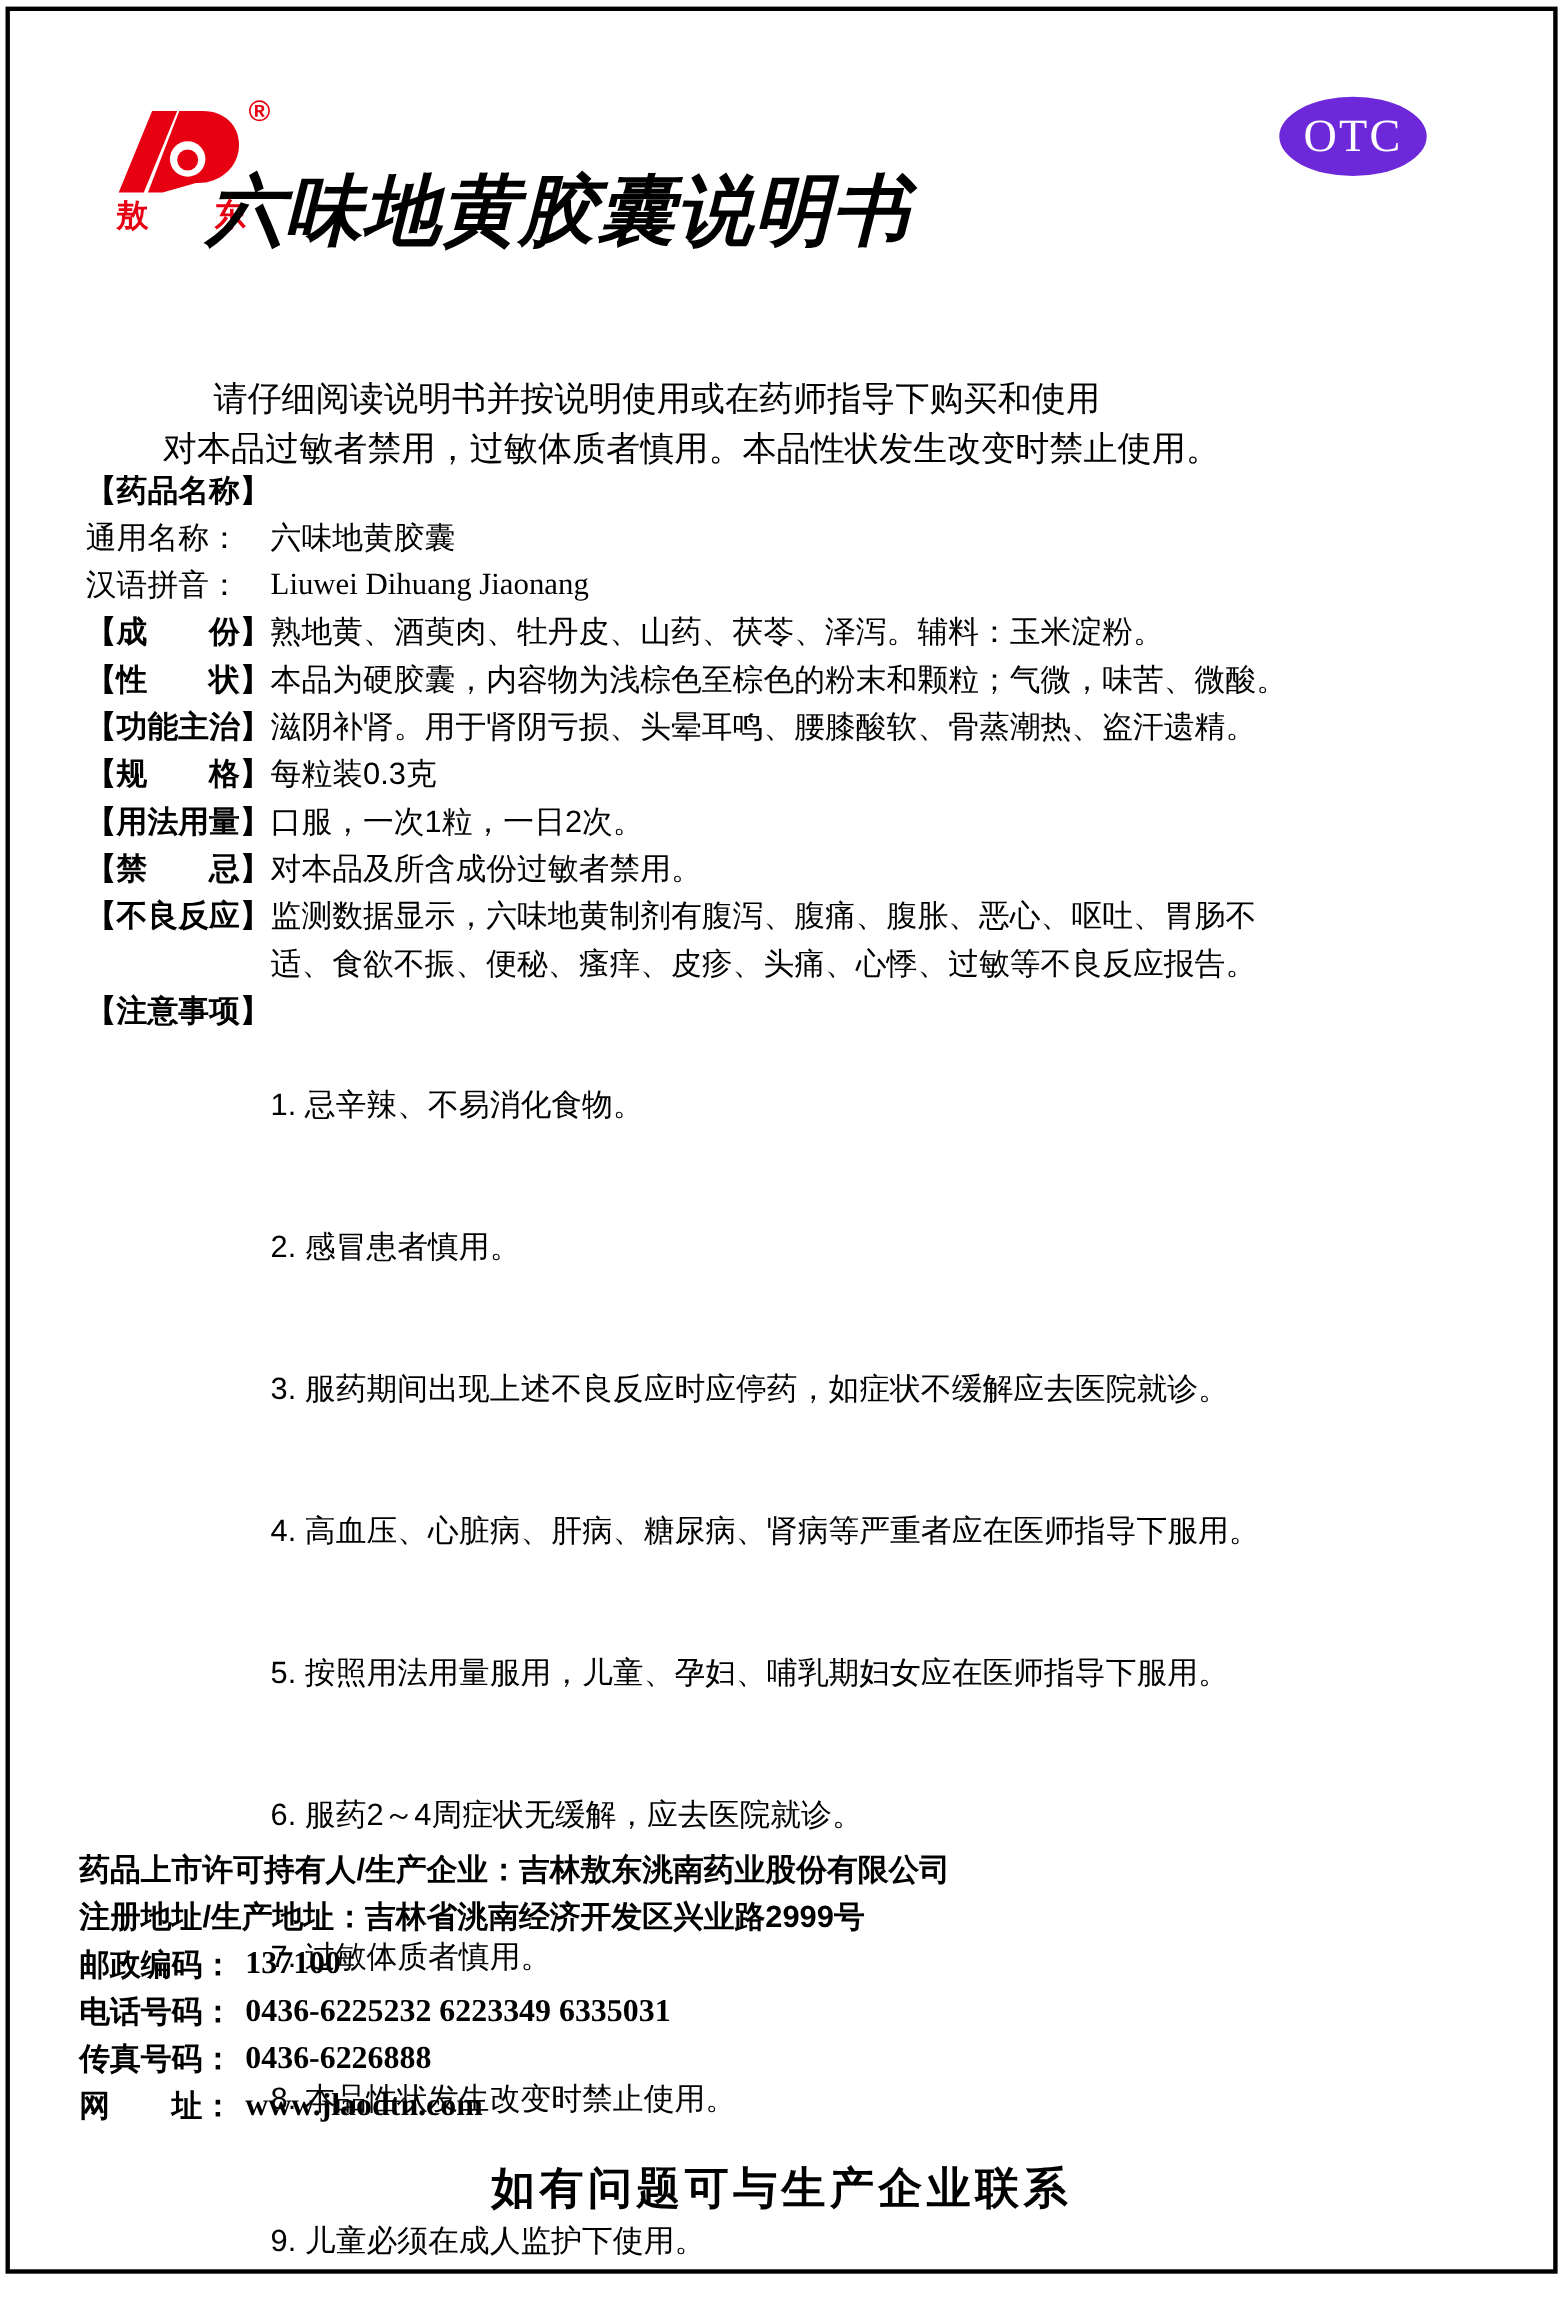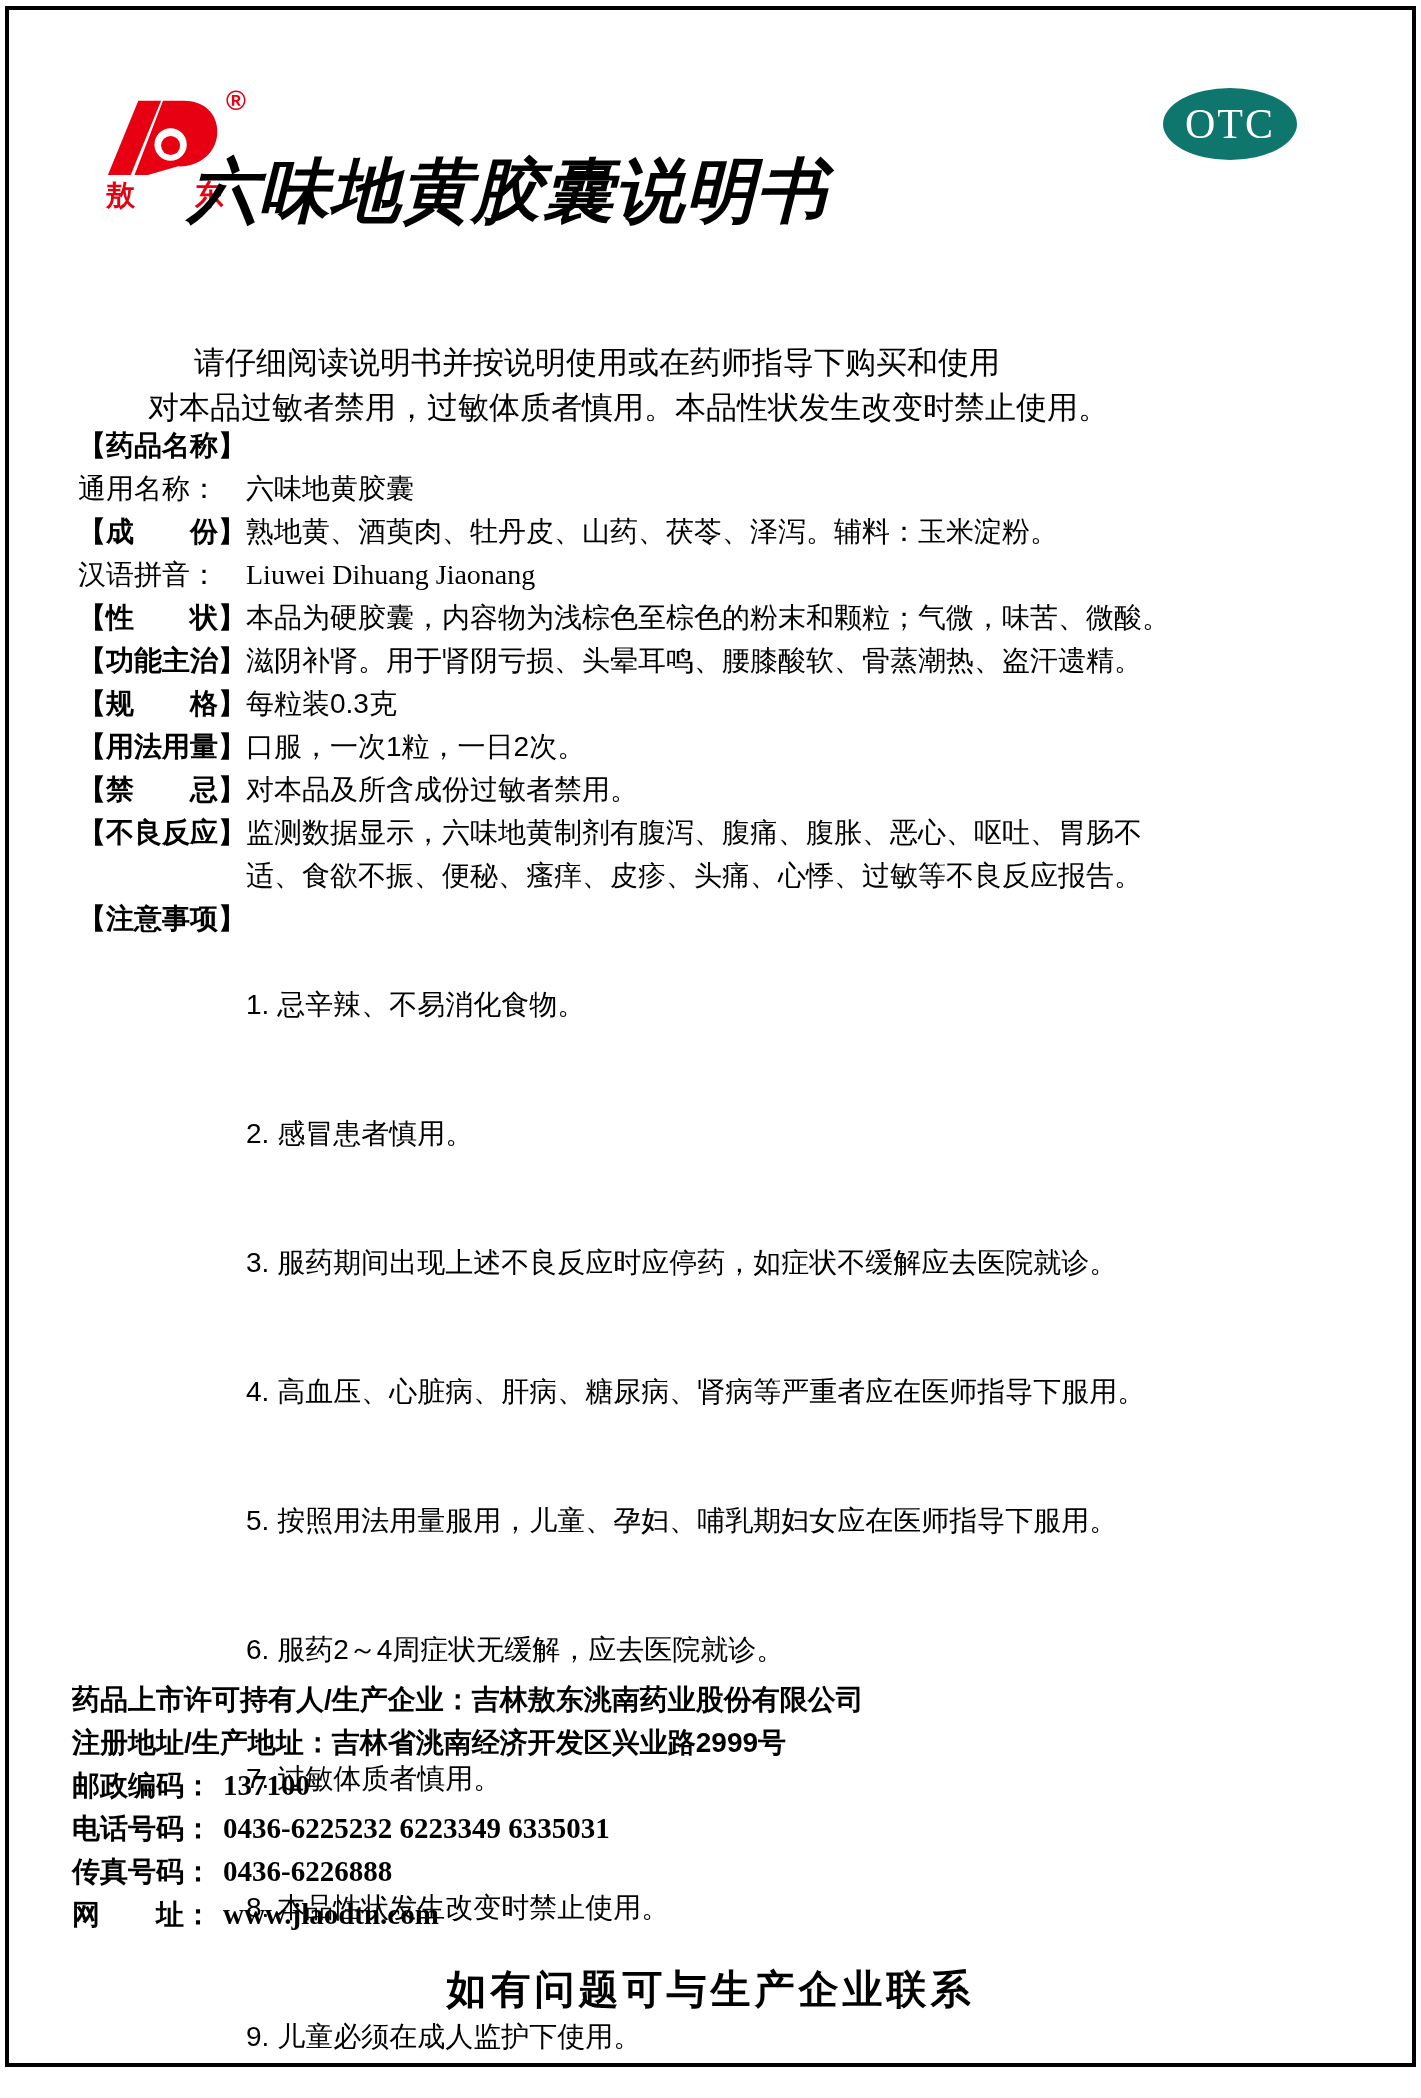--- a/index.html
+++ b/index.html
@@ -53,46 +53,46 @@
     <circle cx="68" cy="53" r="10" fill="#e60012"></circle>
   </svg>
   <span class="regmark">®</span>
   <div class="brandname">
     <span>敖</span>
     <span>东</span>
   </div>
 
   <div class="title">六味地黄胶囊说明书</div>
 
-  <div class="otc" style="background:#0f766e">
+  <div class="otc" style="background:#6d28d9">
     <span>OTC</span>
   </div>
 
   <div class="notice">
     <div class="l1">请仔细阅读说明书并按说明使用或在药师指导下购买和使用</div>
     <div class="l2">对本品过敏者禁用，过敏体质者慎用。本品性状发生改变时禁止使用。</div>
   </div>
 
   <div class="main">
 
     <div class="row">
       <span class="lab">【药品名称】</span>
     </div>
     <div class="row sub">
       <span>通用名称：</span>
       <span>六味地黄胶囊</span>
     </div>
+    <div class="row sub">
+      <span>汉语拼音：</span>
+      <span class="latin">Liuwei Dihuang Jiaonang</span>
+    </div>
+
     <div class="row">
       <span class="lab">【成　　份】</span>
       <span class="con">熟地黄、酒萸肉、牡丹皮、山药、茯苓、泽泻。辅料：玉米淀粉。</span>
-    </div>
-
-    <div class="row sub">
-      <span>汉语拼音：</span>
-      <span class="latin">Liuwei Dihuang Jiaonang</span>
     </div>
 
     <div class="row">
       <span class="lab">【性　　状】</span>
       <span class="con">本品为硬胶囊，内容物为浅棕色至棕色的粉末和颗粒；气微，味苦、微酸。</span>
     </div>
 
     <div class="row">
       <span class="lab">【功能主治】</span>
       <span class="con">滋阴补肾。用于肾阴亏损、头晕耳鸣、腰膝酸软、骨蒸潮热、盗汗遗精。</span>

